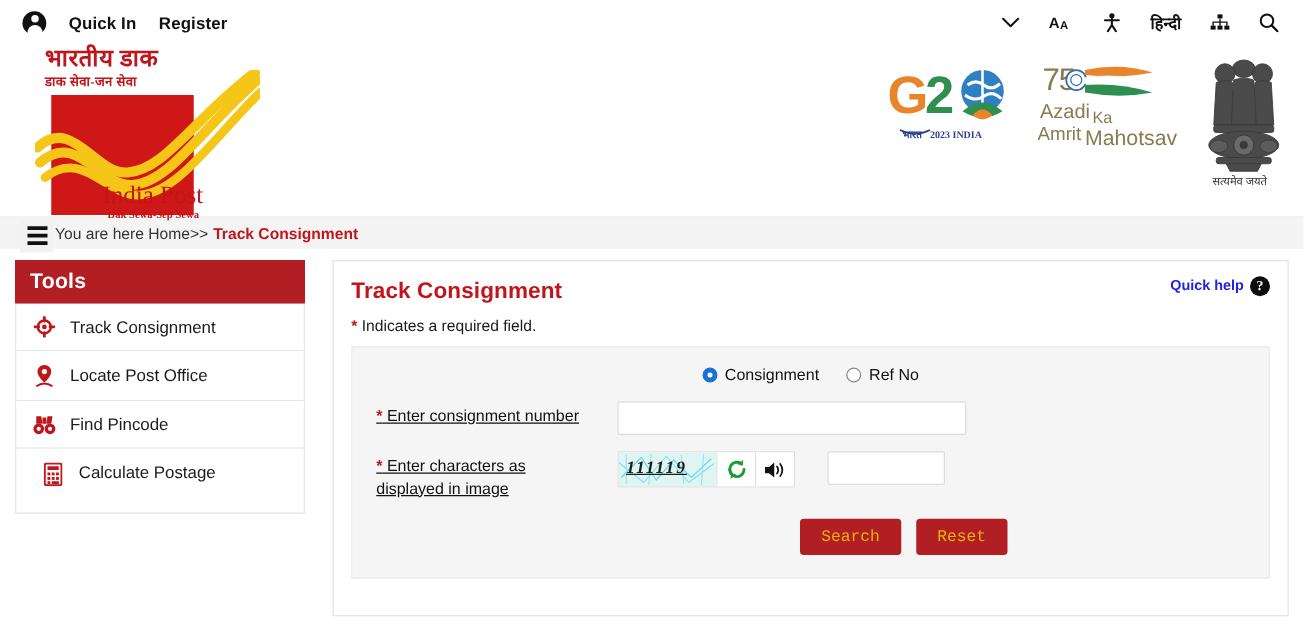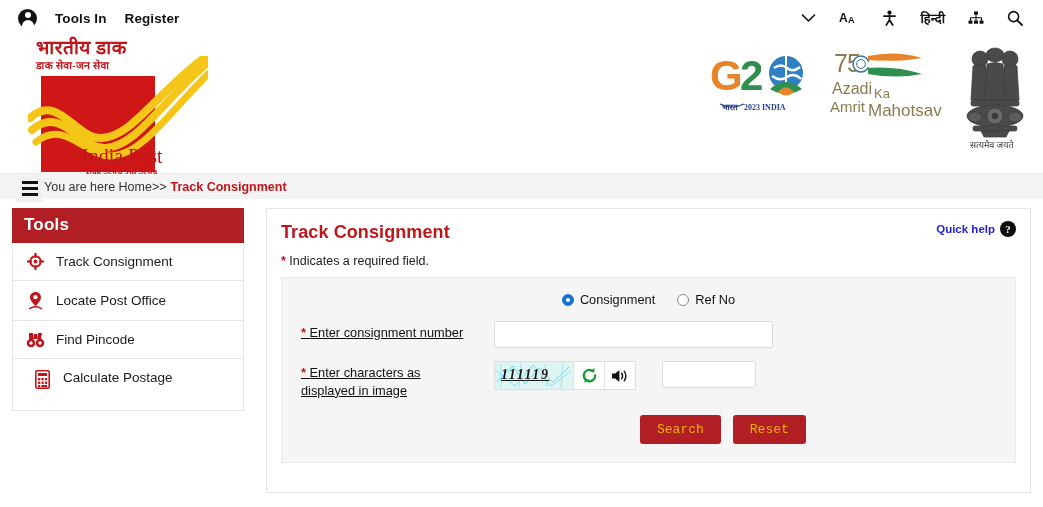--- a/index.html
+++ b/index.html
@@ -236,21 +236,21 @@
     padding: 7px 17px; border-radius: 3px; cursor: pointer;
     font-family: Liberation Mono, monospace;
   }
 </style>
 </head>
 <body>
 
 <div class="topbar">
   <div class="topbar-left">
     <span class="user-icon"></span>
-    <a class="toplink">Tools In</a>
+    <a class="toplink">Quick In</a>
     <a class="toplink">Register</a>
   </div>
   <div class="topbar-right">
     <span class="tb-ico">
       <svg width="15" height="10" viewBox="0 0 15 10">
           <path d="M1.5 2 L7.5 8 L13.5 2" stroke="#111" stroke-width="1.6" fill="none" stroke-linecap="round" stroke-linejoin="round"></path>
         </svg>
     </span>
     <span class="tb-ico">
       <svg width="20" height="16" viewBox="0 0 20 16">
@@ -288,21 +288,21 @@
   <div class="ip-logo">
     <div class="ip-hi">भारतीय डाक</div>
     <div class="ip-hi2">डाक सेवा-जन सेवा</div>
     <div class="ip-red"></div>
     <svg style="position:absolute;left:0;top:18px;" width="180" height="104" viewBox="0 0 180 104">
       <path d="M2 62 C30 36 48 84 74 82 C104 80 126 40 176 2" stroke="#f5c518" stroke-width="8" fill="none" stroke-linecap="round"></path>
       <path d="M4 74 C34 48 52 94 78 92 C108 90 132 48 178 8" stroke="#f5c518" stroke-width="8" fill="none" stroke-linecap="round"></path>
       <path d="M8 86 C38 62 58 102 84 100 C114 98 140 58 180 18" stroke="#f5c518" stroke-width="7" fill="none" stroke-linecap="round"></path>
     </svg>
     <div class="ip-en">India Post</div>
-    <div class="ip-en2">Dak Sewa-Jul Sewa</div>
+    <div class="ip-en2">Dak Sewa-Sep Sewa</div>
   </div>
 
   <div class="hamburger">
     <span></span>
     <span></span>
     <span></span>
   </div>
 
   <div class="right-logos">
 

